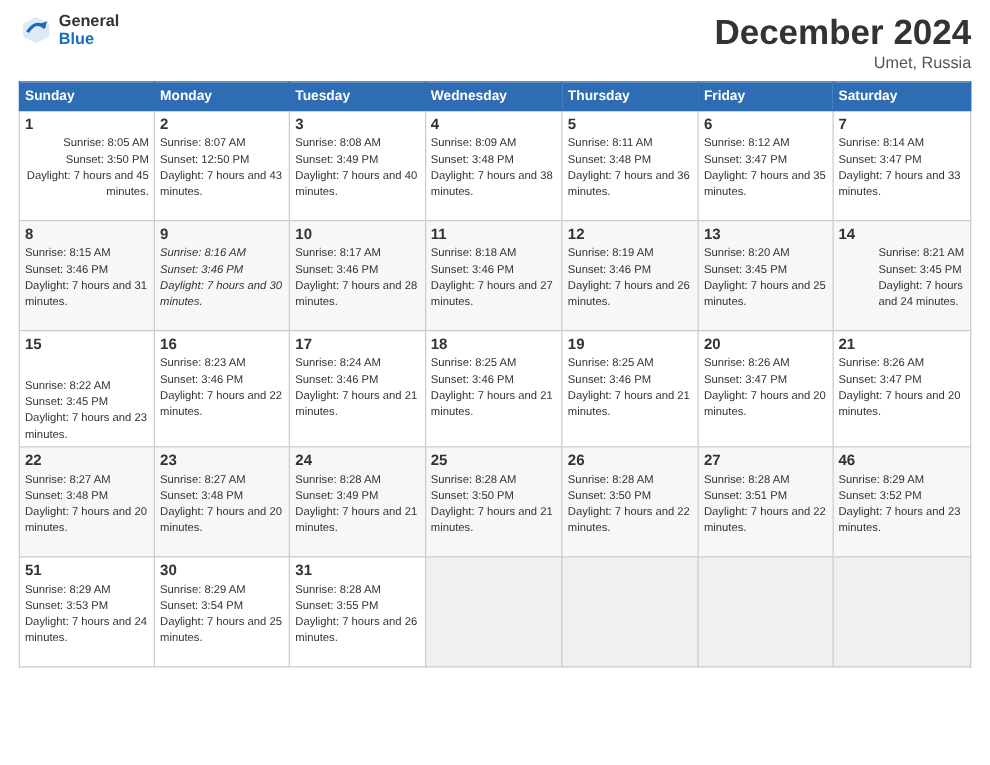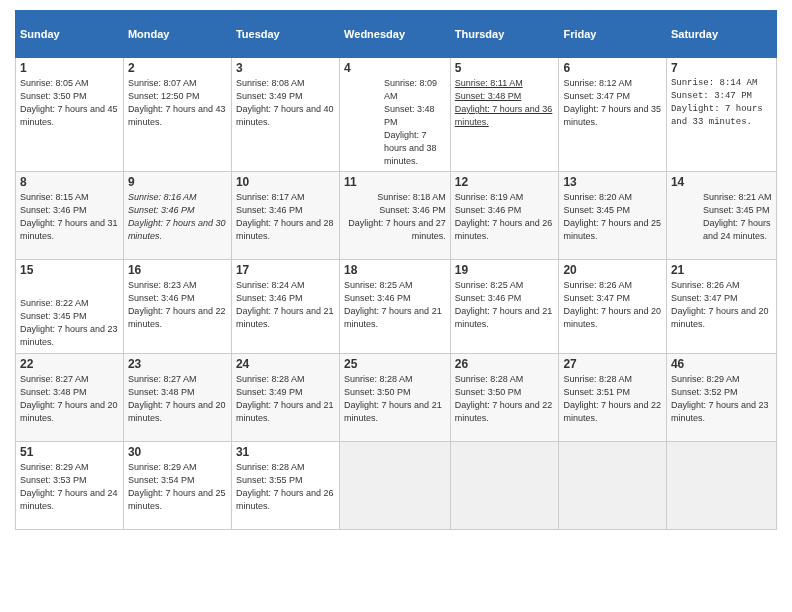--- a/index.html
+++ b/index.html
@@ -53,21 +53,21 @@
       color: #555;
     }
     .calendar {
       width: 100%;
       border-collapse: collapse;
       font-size: 9.5px;
     }
     .calendar th {
       background: #2e6db4;
       color: white;
-      padding: 17px 4px;
+      padding: 5px 4px;
       text-align: left;
       font-size: 11px;
       font-weight: bold;
       border: 1px solid #2e6db4;
     }
     .calendar td {
       border: 1px solid #ccc;
       vertical-align: top;
       padding: 3px 4px;
       width: 113px;
@@ -90,74 +90,91 @@
       line-height: 1.45;
     }
     .calendar tr:nth-child(even) td:not(.empty) {
       background: #f7f7f7;
     }
   </style>
 </head>
 <body>
 
 <div class="page">
+  <div class="header">
+    <div class="logo">
+      <svg class="logo-icon" viewBox="0 0 32 32">
+        <polygon points="16,4 28,10 28,22 16,28 4,22 4,10" fill="#1a6bbf" opacity="0.15"></polygon>
+        <path d="M8 18 Q16 6 24 14" stroke="#1a6bbf" stroke-width="3" fill="none"></path>
+        <path d="M20 10 L26 8 L24 14 Z" fill="#1a6bbf"></path>
+      </svg>
+      <div class="logo-text">
+        <span class="general">General</span>
+        <span class="blue">Blue</span>
+      </div>
+    </div>
+    <div class="title-section">
+      <div class="month-title">December 2024</div>
+      <div class="location">Umet, Russia</div>
+    </div>
+  </div>
 
   <table class="calendar">
     <thead>
       <tr>
           <th>Sunday</th>
           <th>Monday</th>
           <th>Tuesday</th>
           <th>Wednesday</th>
           <th>Thursday</th>
           <th>Friday</th>
           <th>Saturday</th>
         </tr>
     </thead>
     <tbody id="calendar-body">
         <tr>
           <td>
             <span class="day-number">1</span>
-            <div class="day-info" style="white-space: pre-line;">Sunrise: 8:05 AM
+            <div class="day-info" style="white-space: pre-line; text-align: right;">Sunrise: 8:05 AM
 Sunset: 3:50 PM
 Daylight: 7 hours and 45 minutes.</div>
           </td>
           <td>
             <span class="day-number">2</span>
             <div class="day-info" style="white-space: pre-line;">Sunrise: 8:07 AM
 Sunset: 12:50 PM
 Daylight: 7 hours and 43 minutes.</div>
           </td>
           <td>
             <span class="day-number">3</span>
             <div class="day-info" style="white-space: pre-line;">Sunrise: 8:08 AM
 Sunset: 3:49 PM
 Daylight: 7 hours and 40 minutes.</div>
           </td>
           <td>
             <span class="day-number">4</span>
-            <div class="day-info" style="white-space: pre-line; margin-left: 40px;">Sunrise: 8:09 AM
+            <div class="day-info" style="white-space: pre-line;">Sunrise: 8:09 AM
 Sunset: 3:48 PM
 Daylight: 7 hours and 38 minutes.</div>
           </td>
           <td>
             <span class="day-number">5</span>
-            <div class="day-info" style="white-space: pre-line; text-decoration: underline;">Sunrise: 8:11 AM
+            <div class="day-info" style="white-space: pre-line;">Sunrise: 8:11 AM
 Sunset: 3:48 PM
 Daylight: 7 hours and 36 minutes.</div>
           </td>
           <td>
             <span class="day-number">6</span>
             <div class="day-info" style="white-space: pre-line;">Sunrise: 8:12 AM
 Sunset: 3:47 PM
 Daylight: 7 hours and 35 minutes.</div>
           </td>
           <td>
             <span class="day-number">7</span>
-            <div class="day-info" style="white-space: pre-line; font-family: Liberation Mono, monospace;">Sunrise: 8:14 AM
+            <div class="day-info" style="white-space: pre-line;">Sunrise: 8:14 AM
 Sunset: 3:47 PM
 Daylight: 7 hours and 33 minutes.</div>
           </td>
         </tr>
         <tr>
           <td>
             <span class="day-number">8</span>
             <div class="day-info" style="white-space: pre-line;">Sunrise: 8:15 AM
 Sunset: 3:46 PM
 Daylight: 7 hours and 31 minutes.</div>
@@ -169,21 +186,21 @@
 Daylight: 7 hours and 30 minutes.</div>
           </td>
           <td>
             <span class="day-number">10</span>
             <div class="day-info" style="white-space: pre-line;">Sunrise: 8:17 AM
 Sunset: 3:46 PM
 Daylight: 7 hours and 28 minutes.</div>
           </td>
           <td>
             <span class="day-number">11</span>
-            <div class="day-info" style="white-space: pre-line; text-align: right;">Sunrise: 8:18 AM
+            <div class="day-info" style="white-space: pre-line;">Sunrise: 8:18 AM
 Sunset: 3:46 PM
 Daylight: 7 hours and 27 minutes.</div>
           </td>
           <td>
             <span class="day-number">12</span>
             <div class="day-info" style="white-space: pre-line;">Sunrise: 8:19 AM
 Sunset: 3:46 PM
 Daylight: 7 hours and 26 minutes.</div>
           </td>
           <td>

